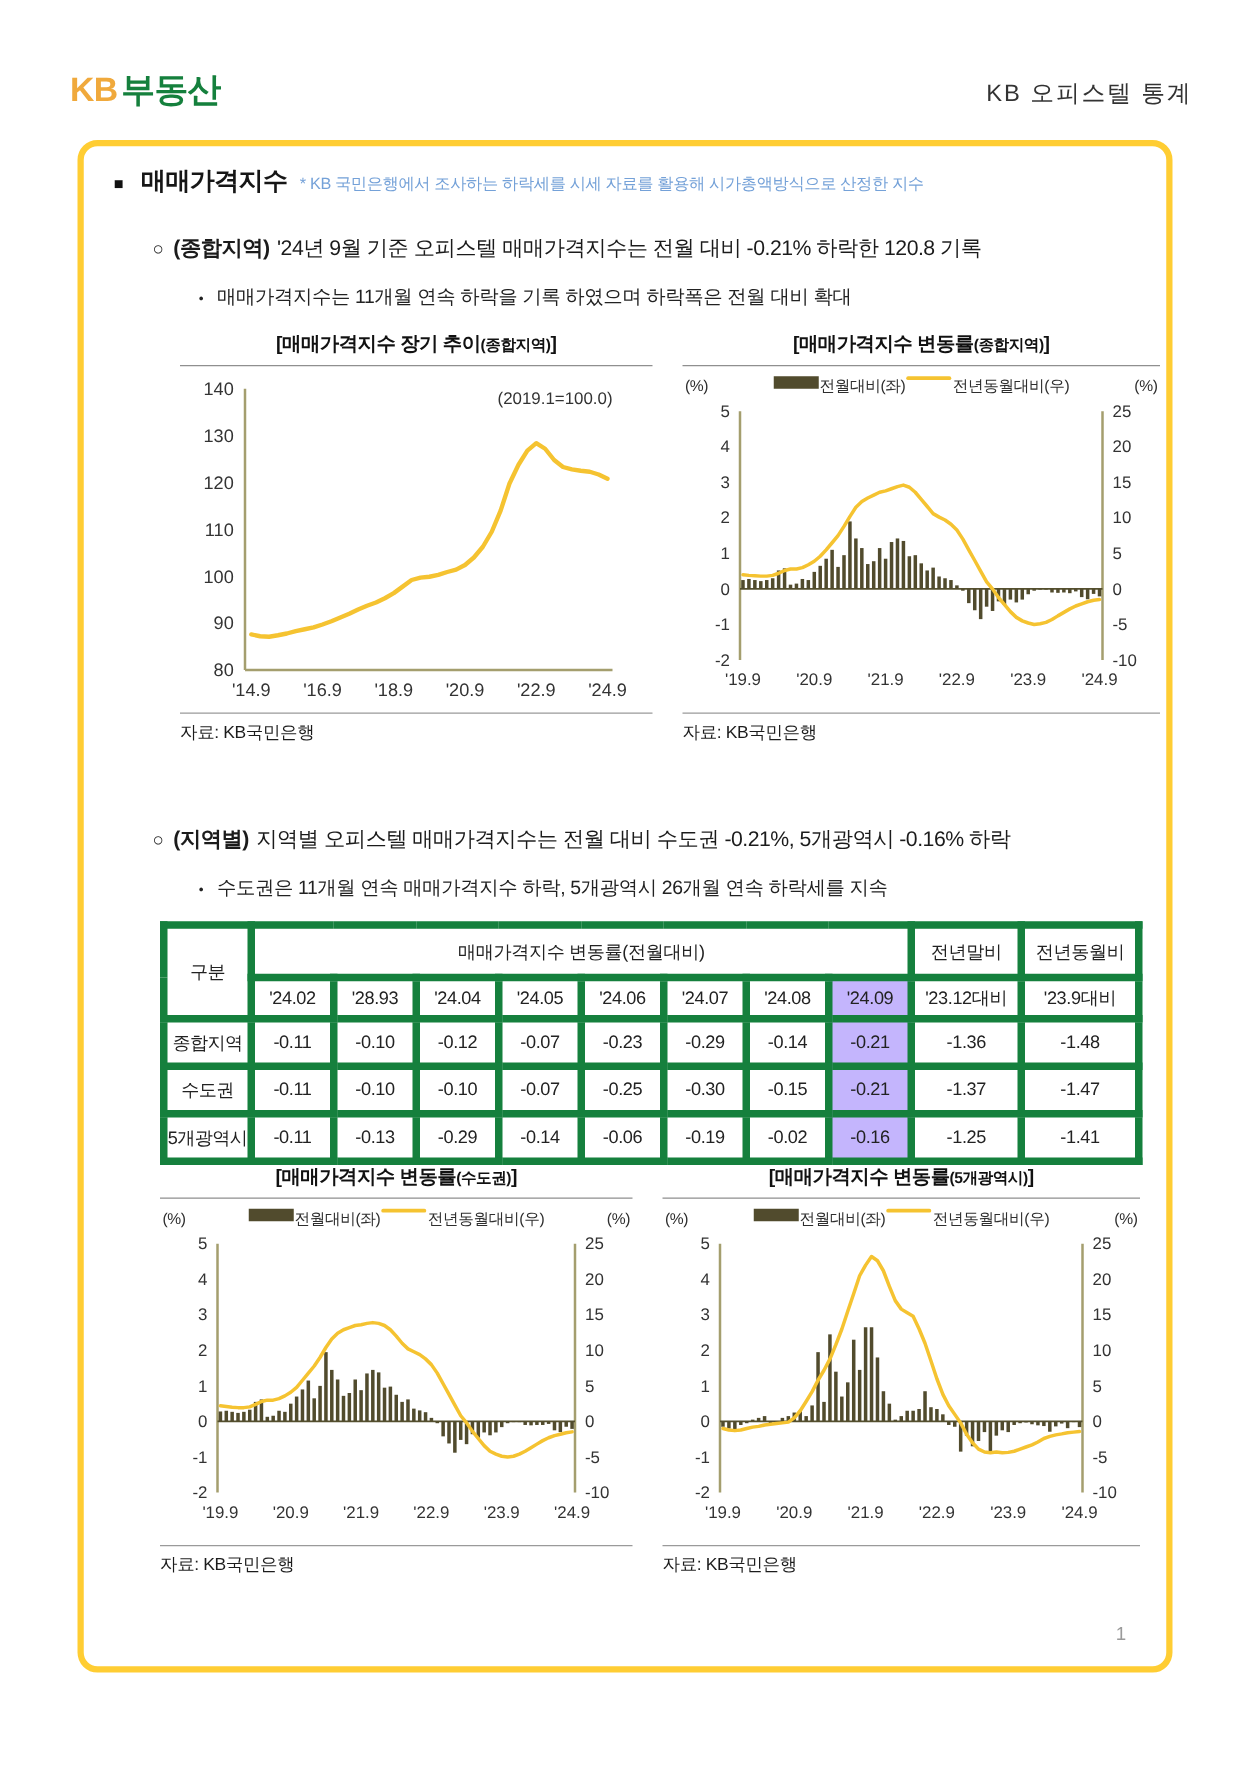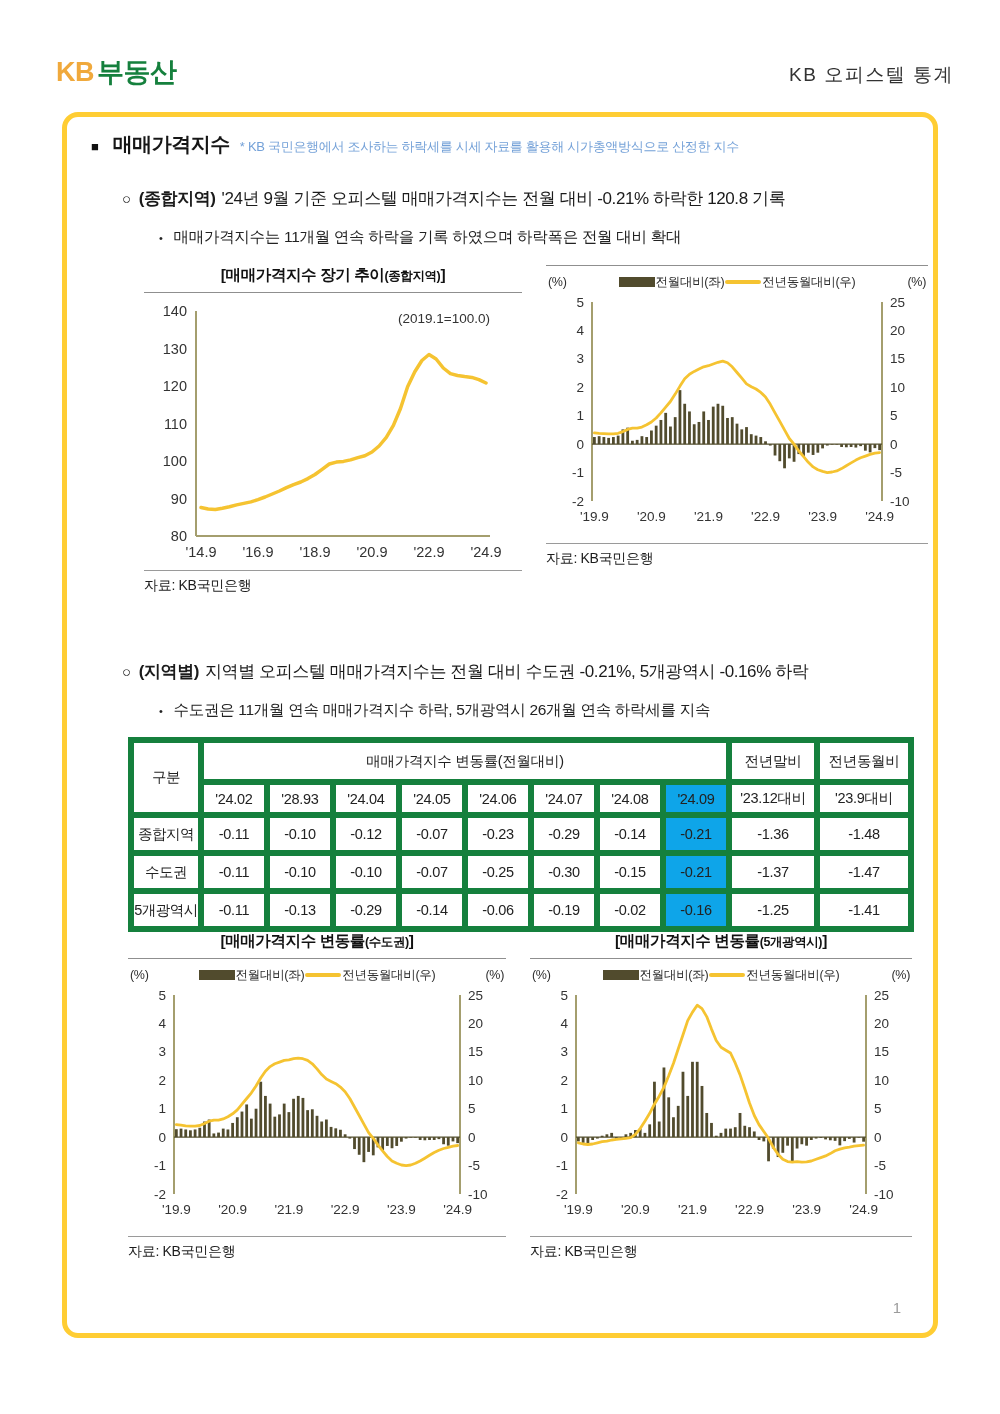--- a/index.html
+++ b/index.html
@@ -28,35 +28,35 @@
   .subbullet .dot{font-size:11px;margin-right:11px;}
 
   .chart-row{position:absolute;left:61px;width:784px;display:flex;gap:24px;}
   .chart-block{display:flex;flex-direction:column;}
   .cb-l{width:378px;}
   .cb-r{width:382px;}
   .chart-title{text-align:center;font-size:15.5px;font-weight:bold;color:#111;padding-bottom:6px;letter-spacing:-0.4px;}
   .chart-title .sub{font-size:12.5px;}
   .hr{border-top:1px solid #8f8f8f;height:0;}
   .legend{display:flex;justify-content:space-between;align-items:center;padding:6px 2px 0 2px;font-size:12.5px;color:#2e2e2e;height:20px;letter-spacing:-0.3px;}
-  .litems{display:flex;align-items:center;gap:1px;}
+  .litems{display:flex;gap:1px;}
   .sw-bar{width:36px;height:10px;background:#514B2D;display:inline-block;}
   .sw-line{width:36px;height:3.5px;background:#F5C331;display:inline-block;border-radius:2px;}
   svg{display:block;}
   .source{border-top:1px solid #9a9a9a;margin-top:3px;padding-top:6px;font-size:14px;color:#1c1c1c;letter-spacing:-0.3px;}
 
   
   .stat-table{position:absolute;left:61px;top:620px;width:780px;border-collapse:collapse;table-layout:fixed;
     border-top:2.5px solid #111;border-bottom:2.5px solid #111;font-size:14.5px;color:#222;text-align:center;letter-spacing:-0.3px;}
   .stat-table td,.stat-table th{border:6px solid #15803d;font-weight:normal;padding:0;vertical-align:middle;}
   .stat-table tr.h1 th{height:36px;}
   .stat-table tr.h2 td{height:27px;}
   .stat-table tr.dr td{height:32px;}
   .stat-table .rowlabel{letter-spacing:-0.5px;}
-  .hl{background:#0ea5e9;}
+  .hl{background:#c4b5fd;}
 
   .page-num{position:absolute;right:32px;top:1182px;font-size:15px;color:#9b9b9b;}
 </style>
 </head>
 <body>
 
 <div class="page">
 
   <div class="page-header">
     <div class="brand">
@@ -107,20 +107,23 @@
             <text x="228" y="264" text-anchor="middle" font-size="14.5" fill="#333" font-family="Liberation Sans, DejaVu Sans, sans-serif">'20.9</text>
             <text x="285" y="264" text-anchor="middle" font-size="14.5" fill="#333" font-family="Liberation Sans, DejaVu Sans, sans-serif">'22.9</text>
             <text x="342" y="264" text-anchor="middle" font-size="14.5" fill="#333" font-family="Liberation Sans, DejaVu Sans, sans-serif">'24.9</text>
             <text x="346" y="30" text-anchor="end" font-size="13.5" fill="#333" font-family="Liberation Sans, DejaVu Sans, sans-serif">(2019.1=100.0)</text>
             <polyline points="57.0,214.5 64.1,216.0 71.3,216.4 78.4,215.2 85.5,213.8 92.6,211.9 99.8,210.4 106.9,208.9 114.0,206.6 121.1,204.0 128.3,201.0 135.4,198.0 142.5,194.6 149.6,191.6 156.8,189.0 163.9,185.6 171.0,181.5 178.1,176.3 185.3,171.0 192.4,169.1 199.5,168.4 206.6,166.9 213.8,164.6 220.9,162.7 228.0,159.0 235.1,153.0 242.3,144.4 249.4,132.4 256.5,115.5 263.6,93.8 270.8,78.8 277.9,67.5 285.0,61.5 292.1,66.0 299.3,75.0 306.4,80.6 313.5,82.5 320.6,83.6 327.8,84.4 334.9,86.6 342.0,90.0" fill="none" stroke="#F5C331" stroke-width="3.5" stroke-linejoin="round" stroke-linecap="round"></polyline>
           </svg>
         <div class="source">자료: KB국민은행</div>
       </div>
 
       <div class="chart-block cb-r">
+        <div class="chart-title">
+          <span>[매매가격지수 변동률</span><span class="sub">(종합지역)</span><span>]</span>
+        </div>
         <div class="hr"></div>
         <div class="legend">
           <span>(%)</span>
           <span class="litems">
             <span class="sw-bar"></span>
             <span>전월대비(좌)</span>
             <span class="sw-line"></span>
             <span>전년동월대비(우)</span>
           </span>
           <span>(%)</span>

